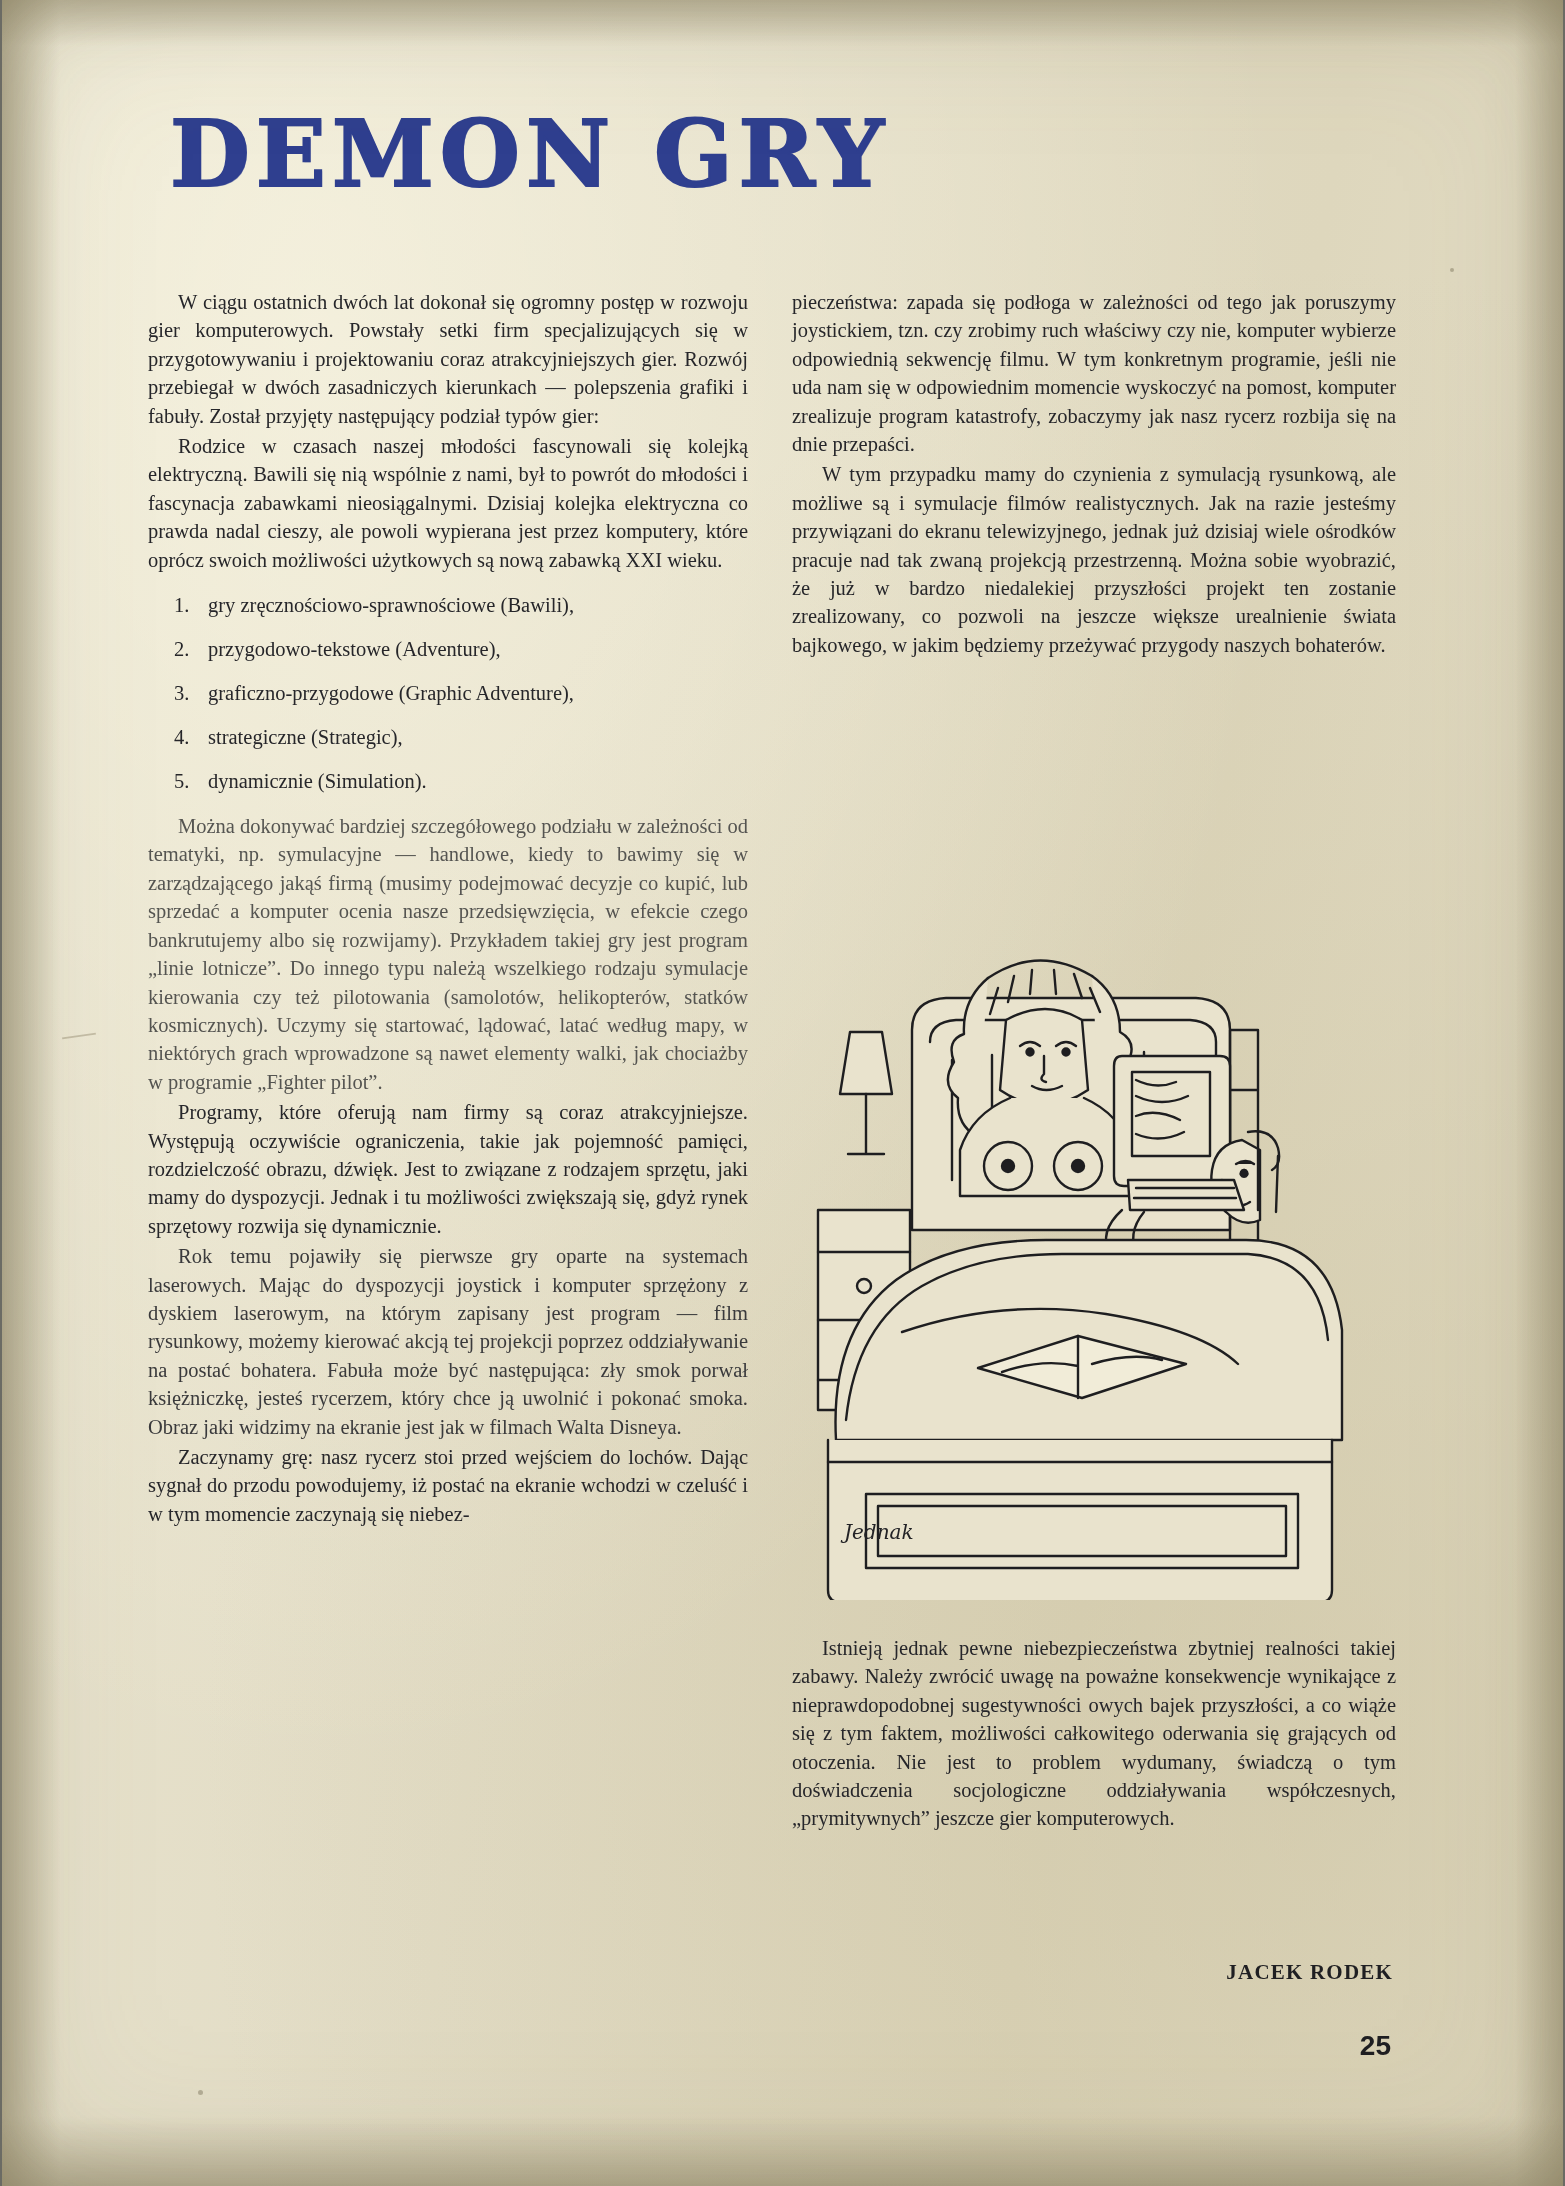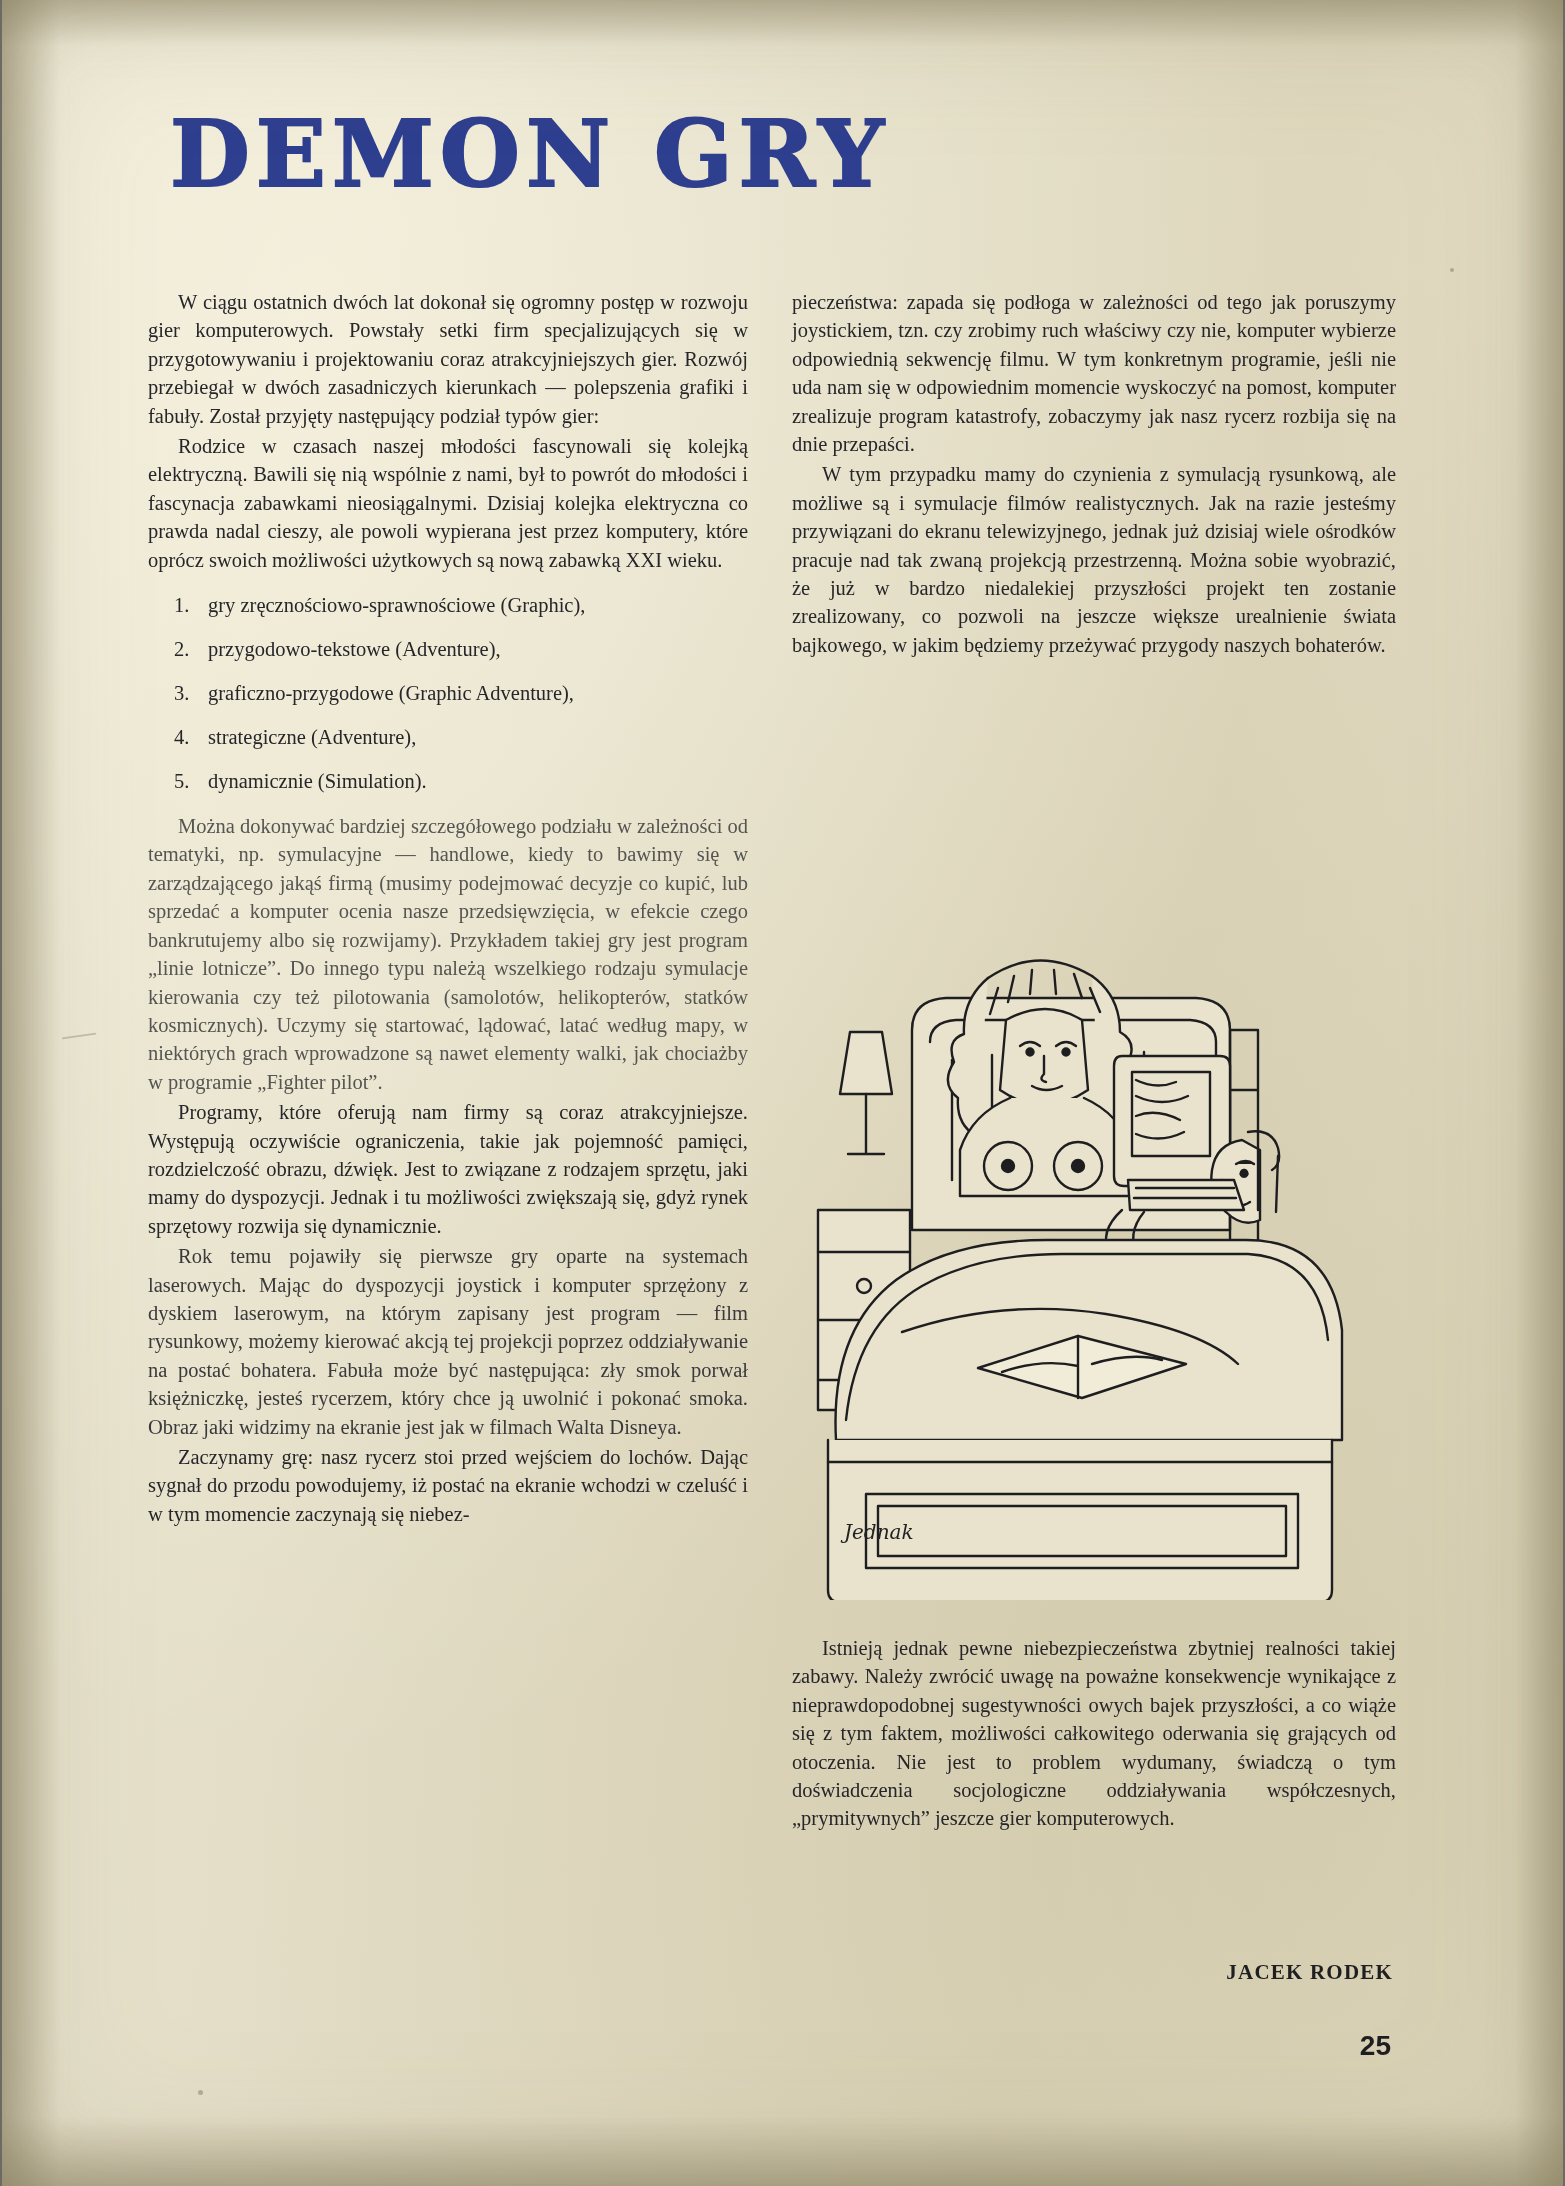--- a/index.html
+++ b/index.html
@@ -193,24 +193,24 @@
 
     <div class="headline">
       <span>DEMON GRY</span>
     </div>
 
     <div class="col left">
       <p>W ciągu ostatnich dwóch lat dokonał się ogromny postęp w rozwoju gier komputerowych. Powstały setki firm specjalizujących się w przygotowywaniu i projektowaniu coraz atrakcyjniejszych gier. Rozwój przebiegał w dwóch zasadniczych kierunkach — polepszenia grafiki i fabuły. Został przyjęty następujący podział typów gier:</p>
       <p>Rodzice w czasach naszej młodości fascynowali się kolejką elektryczną. Bawili się nią wspólnie z nami, był to powrót do młodości i fascynacja zabawkami nieosiągalnymi. Dzisiaj kolejka elektryczna co prawda nadal cieszy, ale powoli wypierana jest przez komputery, które oprócz swoich możliwości użytkowych są nową zabawką XXI wieku.</p>
 
       <ol class="typelist">
-        <li>gry zręcznościowo-sprawnościowe (Graphic),</li>
+        <li>gry zręcznościowo-sprawnościowe (Bawili),</li>
         <li>przygodowo-tekstowe (Adventure),</li>
         <li>graficzno-przygodowe (Graphic Adventure),</li>
-        <li>strategiczne (Adventure),</li>
+        <li>strategiczne (Strategic),</li>
         <li>dynamicznie (Simulation).</li>
       </ol>
 
       <p class="fade2">Można dokonywać bardziej szczegółowego podziału w zależności od tematyki, np. symulacyjne — handlowe, kiedy to bawimy się w zarządzającego jakąś firmą (musimy podejmować decyzje co kupić, lub sprzedać a komputer ocenia nasze przedsięwzięcia, w efekcie czego bankrutujemy albo się rozwijamy). Przykładem takiej gry jest program „linie lotnicze”. Do innego typu należą wszelkiego rodzaju symulacje kierowania czy też pilotowania (samolotów, helikopterów, statków kosmicznych). Uczymy się startować, lądować, latać według mapy, w niektórych grach wprowadzone są nawet elementy walki, jak chociażby w programie „Fighter pilot”.</p>
       <p>Programy, które oferują nam firmy są coraz atrakcyjniejsze. Występują oczywiście ograniczenia, takie jak pojemność pamięci, rozdzielczość obrazu, dźwięk. Jest to związane z rodzajem sprzętu, jaki mamy do dyspozycji. Jednak i tu możliwości zwiększają się, gdyż rynek sprzętowy rozwija się dynamicznie.</p>
       <p class="fade1">Rok temu pojawiły się pierwsze gry oparte na systemach laserowych. Mając do dyspozycji joystick i komputer sprzężony z dyskiem laserowym, na którym zapisany jest program — film rysunkowy, możemy kierować akcją tej projekcji poprzez oddziaływanie na postać bohatera. Fabuła może być następująca: zły smok porwał księżniczkę, jesteś rycerzem, który chce ją uwolnić i pokonać smoka. Obraz jaki widzimy na ekranie jest jak w filmach Walta Disneya.</p>
       <p>Zaczynamy grę: nasz rycerz stoi przed wejściem do lochów. Dając sygnał do przodu powodujemy, iż postać na ekranie wchodzi w czeluść i w tym momencie zaczynają się niebez-</p>
     </div>
 
     <div class="col right-top">

